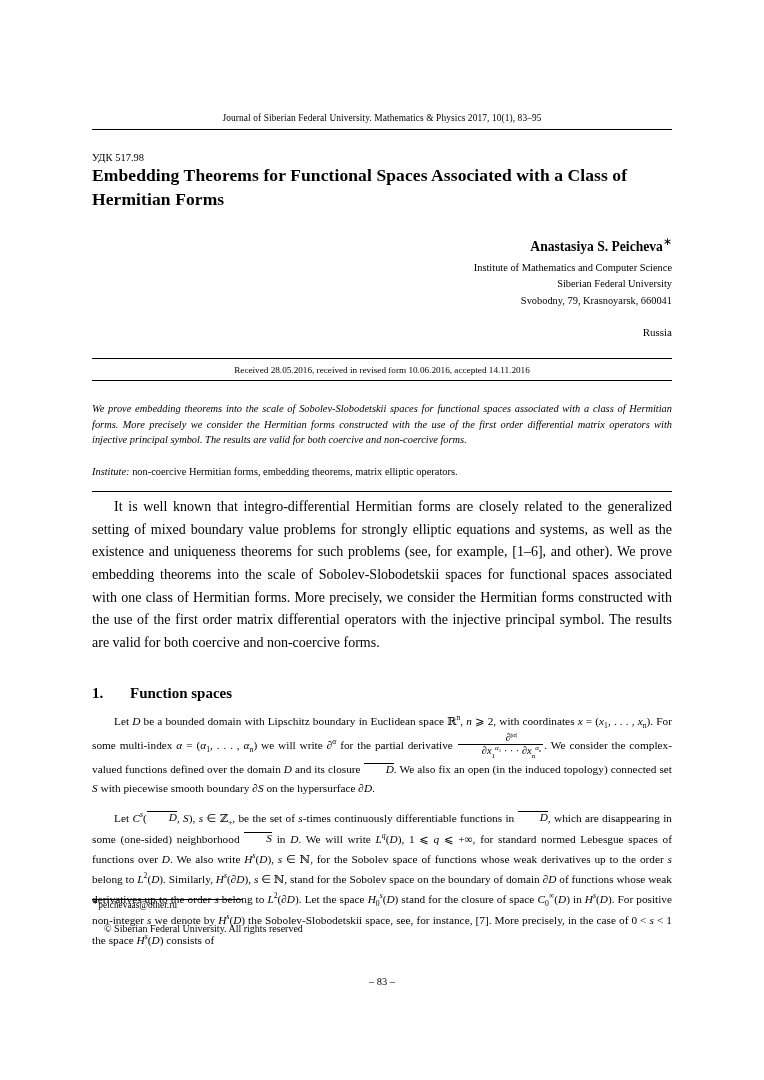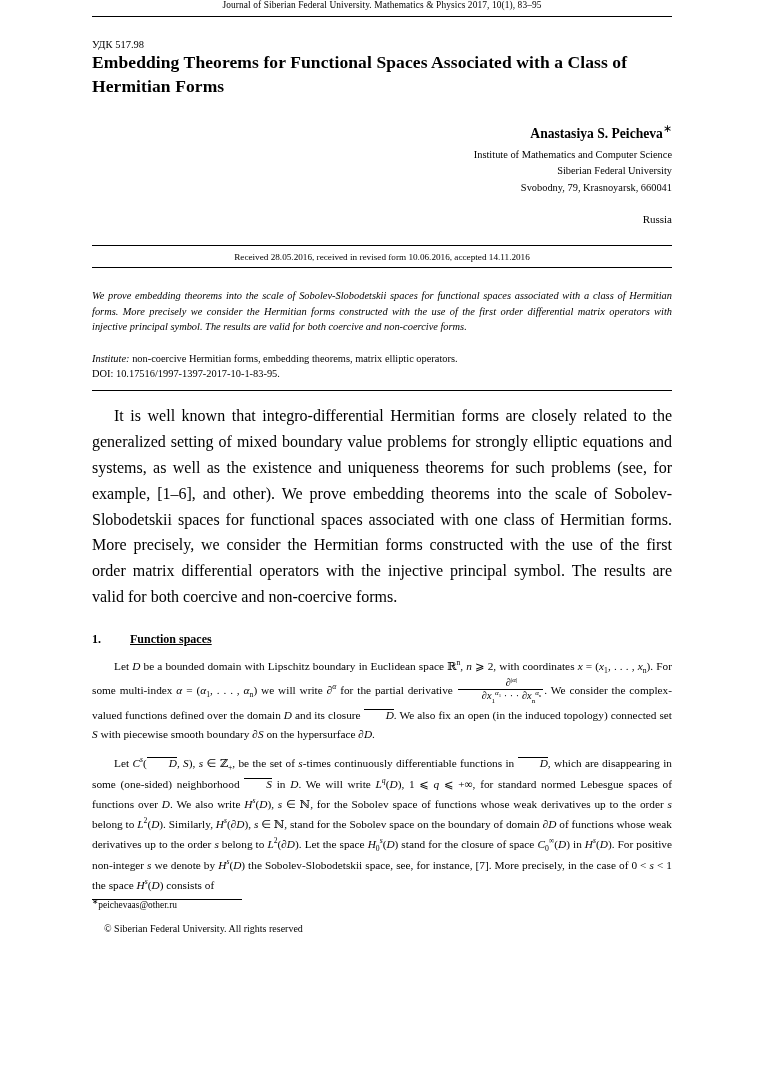--- a/index.html
+++ b/index.html
@@ -17,20 +17,21 @@
   }
   .page {
     position: absolute;
     left: 0; top: 0;
     width: 764px;
     height: 1080px;
     box-sizing: border-box;
     padding: 0 92px;
   }
   .journal-line {
+    margin-top: 113px;
     text-align: center;
     font-size: 9.4px;
     letter-spacing: 0.1px;
   }
   .rule {
     border: 0;
     border-top: 0.8px solid #000;
     margin: 6px 0 0 0;
     width: 100%;
   }
@@ -91,31 +92,30 @@
   .doi {
     font-size: 10.4px;
     margin-top: 1px;
   }
   .rule4 {
     border: 0;
     border-top: 0.8px solid #000;
     margin: 11px 0 0 0;
   }
   .para {
-    font-size: 16px;
+    font-size: 14px;
     line-height: 1.62;
     text-align: justify;
-    margin-top: 12px;
+    margin-top: 4px;
     text-indent: 22px;
   }
   .section-head {
-    margin-top: 22px;
-    font-size: 12px;
+    margin-top: 30px;
+    font-size: 15px;
     font-weight: bold;
-    text-decoration: underline;
   }
   .section-head .num { display: inline-block; width: 38px; }
   .body-para {
     font-size: 11.3px;
     line-height: 1.70;
     text-align: justify;
     margin-top: 9px;
     text-indent: 22px;
   }
   .footnote-rule {
@@ -185,33 +185,33 @@
     <div class="country">Russia</div>
   </div>
 
   <hr class="rule2">
   <div class="received">Received 28.05.2016, received in revised form 10.06.2016, accepted 14.11.2016</div>
   <hr class="rule3">
 
   <div class="abstract">We prove embedding theorems into the scale of Sobolev-Slobodetskii spaces for functional spaces associated with a class of Hermitian forms. More precisely we consider the Hermitian forms constructed with the use of the first order differential matrix operators with injective principal symbol. The results are valid for both coercive and non-coercive forms.</div>
 
   <div class="keywords"><span class="kw-label">Institute:</span> <span>non-coercive Hermitian forms, embedding theorems, matrix elliptic operators.</span></div>
-  <div class="doi">DOI: 10.17516/1997-1397-2017-10-1-83-95.</div>
 
   <hr class="rule4">
 
   <div class="para">It is well known that integro-differential Hermitian forms are closely related to the generalized setting of mixed boundary value problems for strongly elliptic equations and systems, as well as the existence and uniqueness theorems for such problems (see, for example, [1–6], and other). We prove embedding theorems into the scale of Sobolev-Slobodetskii spaces for functional spaces associated with one class of Hermitian forms. More precisely, we consider the Hermitian forms constructed with the use of the first order matrix differential operators with the injective principal symbol. The results are valid for both coercive and non-coercive forms.</div>
 
   <div class="section-head"><span class="num">1.</span><span>Function spaces</span></div>
 
   <div class="body-para">
     Let <span class="it">D</span> be a bounded domain with Lipschitz boundary in Euclidean space <span class="mathbb">ℝ</span><sup>n</sup>, <span class="it">n</span> ⩾ 2, with coordinates <span class="it">x</span> = (<span class="it">x</span><sub>1</sub>, . . . , <span class="it">x</span><sub>n</sub>). For some multi-index <span class="it">α</span> = (<span class="it">α</span><sub>1</sub>, . . . , <span class="it">α</span><sub>n</sub>) we will write <span class="it">∂</span><sup><span class="it">α</span></sup> for the partial derivative <span class="frac"><span class="num"><span class="it">∂</span><sup>|<span class="it">α</span>|</sup></span><span class="den"><span class="it">∂x</span><sub>1</sub><sup><span class="it">α</span><sub>1</sub></sup> · · · <span class="it">∂x</span><sub>n</sub><sup><span class="it">α</span><sub>n</sub></sup></span></span>. We consider the complex-valued functions defined over the domain <span class="it">D</span> and its closure <span class="ovl it">D</span>. We also fix an open (in the induced topology) connected set <span class="it">S</span> with piecewise smooth boundary <span class="it">∂S</span> on the hypersurface <span class="it">∂D</span>.
   </div>
 
   <div class="body-para">
     Let <span class="it">C</span><sup><span class="it">s</span></sup>(<span class="ovl it">D</span>, <span class="it">S</span>), <span class="it">s</span> ∈ <span class="mathbb">ℤ</span><sub>+</sub>, be the set of <span class="it">s</span>-times continuously differentiable functions in <span class="ovl it">D</span>, which are disappearing in some (one-sided) neighborhood <span class="ovl it">S</span> in <span class="it">D</span>. We will write <span class="it">L</span><sup><span class="it">q</span></sup>(<span class="it">D</span>), 1 ⩽ <span class="it">q</span> ⩽ +∞, for standard normed Lebesgue spaces of functions over <span class="it">D</span>. We also write <span class="it">H</span><sup><span class="it">s</span></sup>(<span class="it">D</span>), <span class="it">s</span> ∈ <span class="mathbb">ℕ</span>, for the Sobolev space of functions whose weak derivatives up to the order <span class="it">s</span> belong to <span class="it">L</span><sup>2</sup>(<span class="it">D</span>). Similarly, <span class="it">H</span><sup><span class="it">s</span></sup>(<span class="it">∂D</span>), <span class="it">s</span> ∈ <span class="mathbb">ℕ</span>, stand for the Sobolev space on the boundary of domain <span class="it">∂D</span> of functions whose weak derivatives up to the order <span class="it">s</span> belong to <span class="it">L</span><sup>2</sup>(<span class="it">∂D</span>). Let the space <span class="it">H</span><sub>0</sub><sup><span class="it">s</span></sup>(<span class="it">D</span>) stand for the closure of space <span class="it">C</span><sub>0</sub><sup>∞</sup>(<span class="it">D</span>) in <span class="it">H</span><sup><span class="it">s</span></sup>(<span class="it">D</span>). For positive non-integer <span class="it">s</span> we denote by <span class="it">H</span><sup><span class="it">s</span></sup>(<span class="it">D</span>) the Sobolev-Slobodetskii space, see, for instance, [7]. More precisely, in the case of 0 &lt; <span class="it">s</span> &lt; 1 the space <span class="it">H</span><sup><span class="it">s</span></sup>(<span class="it">D</span>) consists of
   </div>
 
   <hr class="footnote-rule">
   <div class="footnote"><span class="star">∗</span><span>peichevaas@other.ru</span></div>
   <div class="copyright">© Siberian Federal University. All rights reserved</div>
+  <div class="pagenum">– 83 –</div>
 
 </div>
 
 </body></html>

